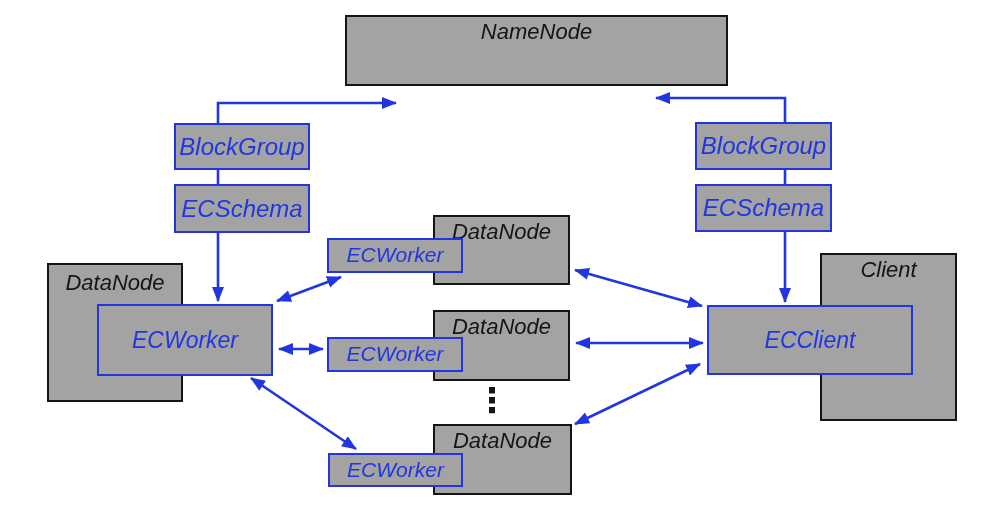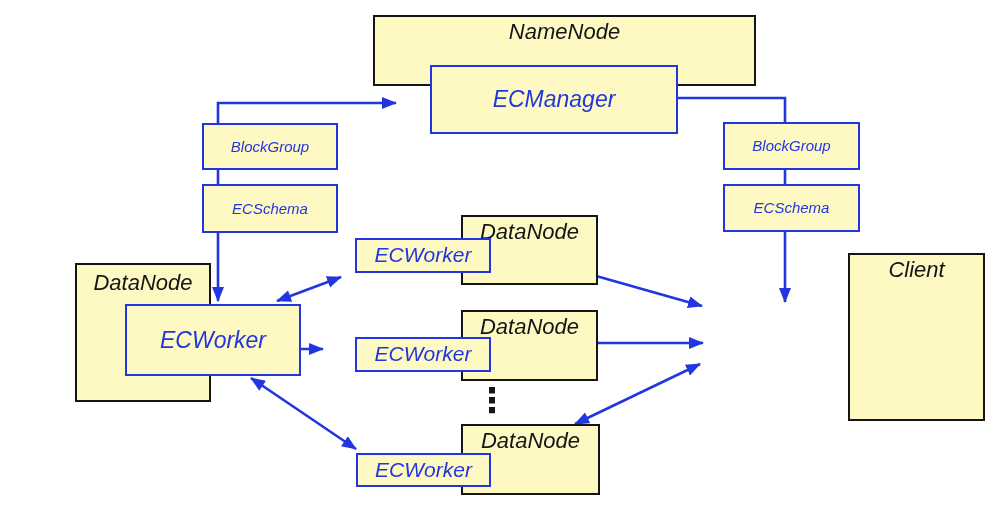--- a/index.html
+++ b/index.html
@@ -6,35 +6,35 @@
   #canvas{
     position:relative;
     width:1002px;height:517px;
     background:#fff;
     overflow:hidden;
     font-family:"Liberation Sans", sans-serif;
   }
   .edges{position:absolute;left:0;top:0;color:var(--accent,#2236e0);}
   .edges line,.edges polyline{stroke:currentColor;stroke-width:2.6;fill:none;}
   .box{
-    position:absolute;box-sizing:border-box;background:#fef9c3;
-    font-style:italic;line-height:1.05;margin-left:28px;
+    position:absolute;box-sizing:border-box;background:#a3a3a3;
+    font-style:italic;line-height:1.05;
   }
   .box.black{
     border:2.5px solid var(--ink,#151515);
     color:var(--ink,#151515);
     font-size:22px;text-align:center;padding-top:3px;
   }
   .box.blue{
     border:2.5px solid var(--accent,#2236e0);
     color:var(--accent,#2236e0);
     display:flex;align-items:center;justify-content:center;
     font-size:23px;
   }
-  .box.blue.mid{font-size:15px;}
+  .box.blue.mid{font-size:24px;}
   .box.blue.small{font-size:21px;}
   .vdots{
     position:absolute;left:475px;top:379px;width:28px;height:44px;
     color:var(--ink,#151515);
     font-family:"DejaVu Sans", sans-serif;
     font-weight:bold;font-size:34px;line-height:42px;text-align:center;
   }
 </style>
 </head>
 <body>
@@ -89,23 +89,20 @@
   </div>
   <div class="box black" style="left:433px;top:424px;width:139px;height:71px;">
     <span>DataNode</span>
   </div>
   <div class="box black" style="left:820px;top:253px;width:137px;height:168px;">
     <span>Client</span>
   </div>
 
   <div class="vdots">⋮</div>
 
-  <div class="box blue" style="left:402px;top:65px;width:248px;height:69px;">
-    <span>ECManager</span>
-  </div>
   <div class="box blue mid" style="left:174px;top:123px;width:136px;height:47px;">
     <span>BlockGroup</span>
   </div>
   <div class="box blue mid" style="left:174px;top:184px;width:136px;height:49px;">
     <span>ECSchema</span>
   </div>
   <div class="box blue mid" style="left:695px;top:122px;width:137px;height:48px;">
     <span>BlockGroup</span>
   </div>
   <div class="box blue mid" style="left:695px;top:184px;width:137px;height:48px;">
@@ -116,14 +113,17 @@
   </div>
   <div class="box blue small" style="left:327px;top:238px;width:136px;height:35px;">
     <span>ECWorker</span>
   </div>
   <div class="box blue small" style="left:327px;top:337px;width:136px;height:35px;">
     <span>ECWorker</span>
   </div>
   <div class="box blue small" style="left:328px;top:453px;width:135px;height:34px;">
     <span>ECWorker</span>
   </div>
+  <div class="box blue" style="left:707px;top:305px;width:206px;height:70px;">
+    <span>ECClient</span>
+  </div>
 
 </div>
 
 </body></html>

